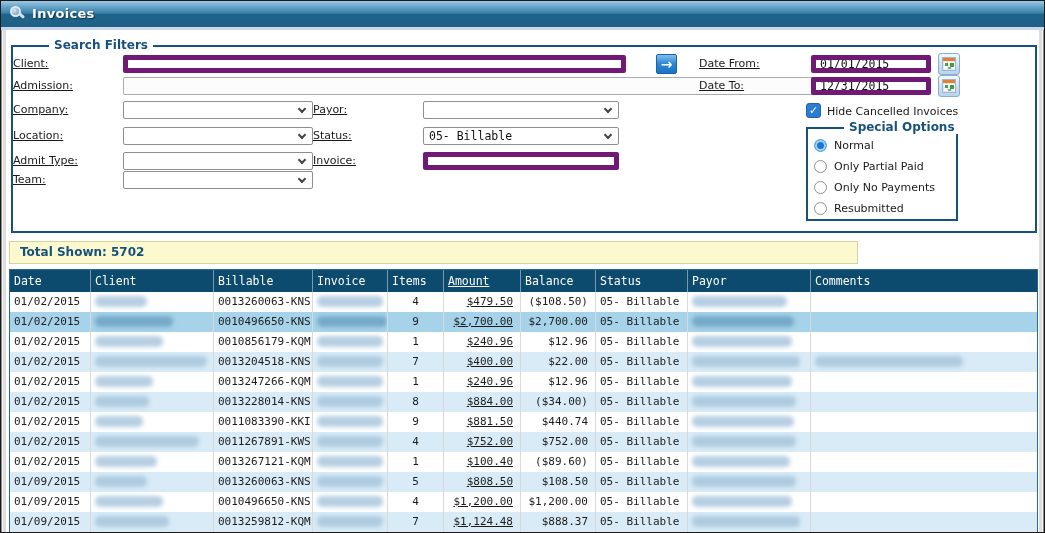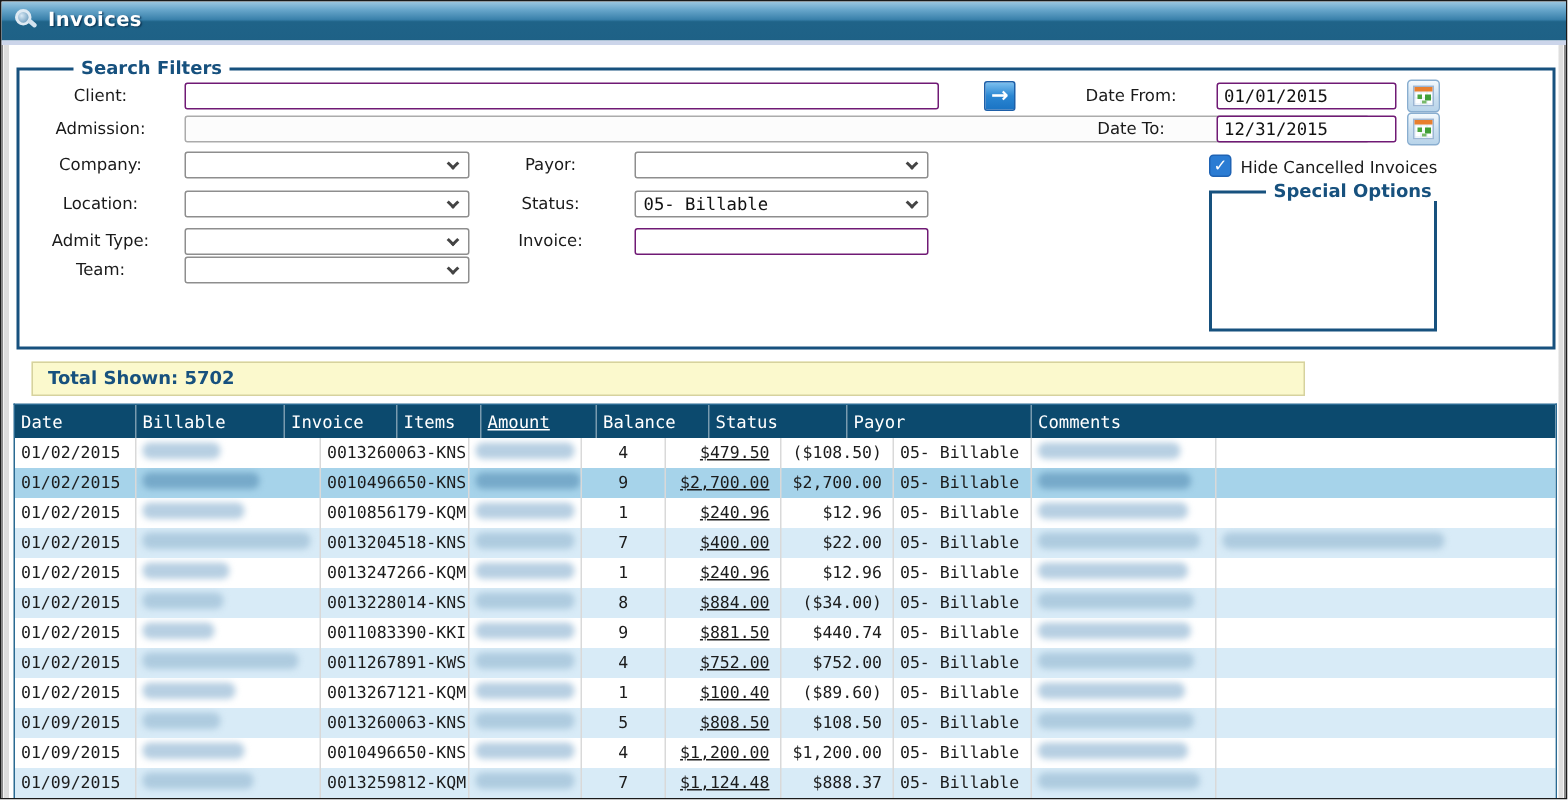--- a/index.html
+++ b/index.html
@@ -20,22 +20,22 @@
   .bevel{position:absolute;top:29px;bottom:0;width:5px;}
   .bevel-l{left:0;background:linear-gradient(to right,#8a8a8a 0 1px,#f5f5f5 1px 2px,#dedede 2px 5px);}
   .bevel-r{right:0;background:linear-gradient(to left,#8a8a8a 0 1px,#f5f5f5 1px 2px,#dedede 2px 5px);}
   
   .groupbox{position:absolute;border:2px solid #17517e;background:#fff;}
   .glegend{position:absolute;top:-9px;left:8px;background:#fff;padding:0 5px;
     font:bold 12px "DejaVu Sans",sans-serif;color:#17517e;white-space:nowrap;margin-left:28px;}
   #filters{left:10px;top:44px;width:1026px;height:188px;}
   #special{left:793px;top:80px;width:152px;height:94px;border-width:2px;}
   
-  .flabel{position:absolute;width:108px;text-align:center;font:11px "DejaVu Sans",sans-serif;color:#1a1a1a;white-space:nowrap;}
-  .tinput{position:absolute;height:18px;border:1px solid #701a75;border-radius:2px;background:#fff;
+  .flabel{position:absolute;width:108px;text-align:left;font:11px "DejaVu Sans",sans-serif;color:#1a1a1a;white-space:nowrap;text-decoration:underline;}
+  .tinput{position:absolute;height:18px;border:5px solid #701a75;border-radius:2px;background:#fff;
     font:11.5px "DejaVu Sans Mono",monospace;padding:0 4px;color:#111;}
   .select{position:absolute;height:18px;border:1px solid #8e8e8e;border-radius:2px;background:#fff;cursor:default;}
   .selval{display:block;font:11.5px "DejaVu Sans Mono",monospace;line-height:16px;padding-left:5px;color:#111;
     overflow:hidden;white-space:nowrap;margin-right:18px;}
   .chev{position:absolute;right:7px;top:4px;width:6px;height:6px;border-right:2px solid #444;border-bottom:2px solid #444;
     transform:rotate(45deg);}
   .combo{position:absolute;height:18px;border:1px solid #ababab;border-radius:2px;background:#fcfcfc;}
   .combo .chev{border-color:#c3c3c3;}
   .gobtn{position:absolute;width:21px;height:20px;border:1px solid #1d5fa8;border-radius:2px;padding:0;cursor:pointer;
     background:linear-gradient(#7cc0ef,#2a86d2 50%,#1b74c4);color:#fff;font:bold 14px/18px "DejaVu Sans",sans-serif;text-align:center;}
@@ -53,21 +53,21 @@
   .checkbox.checked{background:#2b7cd3;}
   .checkbox.checked::after{content:"✓";position:absolute;left:2px;top:0;color:#fff;font:bold 11px/14px "DejaVu Sans",sans-serif;}
   .cblabel{position:absolute;font:11px "DejaVu Sans",sans-serif;color:#1a1a1a;white-space:nowrap;}
   .so-list{position:absolute;left:6px;top:6px;right:2px;}
   .so-row{display:flex;align-items:center;gap:7px;height:21px;cursor:default;}
   .radio{width:13px;height:13px;border-radius:50%;border:1px solid #8f8f8f;background:#fff;flex:none;}
   .radio.sel{border:1px solid #5fa8dc;background:#1b79d6;box-shadow:inset 0 0 0 2px #a5d2f2;}
   .so-label{font:11px "DejaVu Sans",sans-serif;color:#1a1a1a;white-space:nowrap;}
   
   .summary{position:absolute;left:8px;top:240px;width:849px;height:23px;background:#fbf9cd;border:1px solid #d6d29e;
-    font:bold 12px/21px "DejaVu Sans",sans-serif;color:#17517e;padding-left:10px;margin-left:12px;}
+    font:bold 12px/21px "DejaVu Sans",sans-serif;color:#17517e;padding-left:10px;}
   
   .grid{position:absolute;left:8px;top:268px;width:1029px;height:265px;border:1px solid #2a6a92;border-bottom:2px solid #123f63;
     background:#fff;overflow:hidden;}
   .thead{display:flex;height:22px;background:#0c4a6e;color:#fff;}
   .th{font:11.5px "DejaVu Sans Mono",monospace;line-height:22px;padding-left:4px;border-right:1px solid rgba(255,255,255,.45);
     overflow:hidden;white-space:nowrap;flex:none;cursor:default;}
   .tr{display:flex;height:20px;background:#fff;cursor:default;}
   .tr.alt{background:#d8ebf7;}
   .tr.selrow{background:#a6d3ea;}
   .td{font:11px "DejaVu Sans Mono",monospace;line-height:20px;padding-left:4px;border-right:1px solid #d9d9d9;
@@ -164,30 +164,49 @@
           <span class="g b"></span>
           <span class="g c"></span>
         </span>
       </button>
 
     <span class="checkbox checked" style="left:793px;top:56px"></span>
     <span class="cblabel" style="left:814px;top:58px">Hide Cancelled Invoices</span>
 
     <div class="groupbox" id="special">
       <span class="glegend">Special Options</span>
+      <div class="so-list">
+          <div class="so-row">
+            <span class="radio sel"></span>
+            <span class="so-label">Normal</span>
+          </div>
+          <div class="so-row">
+            <span class="radio"></span>
+            <span class="so-label">Only Partial Paid</span>
+          </div>
+          <div class="so-row">
+            <span class="radio"></span>
+            <span class="so-label">Only No Payments</span>
+          </div>
+          <div class="so-row">
+            <span class="radio"></span>
+            <span class="so-label">Resubmitted</span>
+          </div>
+        </div>
     </div>
   </div>
 
   <div class="summary">
     <span>Total Shown: 5702</span>
   </div>
 
   <div class="grid">
     <div class="thead">
         <div class="th c0">Date</div>
+        <div class="th c1">Client</div>
         <div class="th c2">Billable</div>
         <div class="th c3">Invoice</div>
         <div class="th c4">Items</div>
         <div class="th c5">Amount</div>
         <div class="th c6">Balance</div>
         <div class="th c7">Status</div>
         <div class="th c8">Payor</div>
         <div class="th c9">Comments</div>
       </div>
     <div class="tbody">

